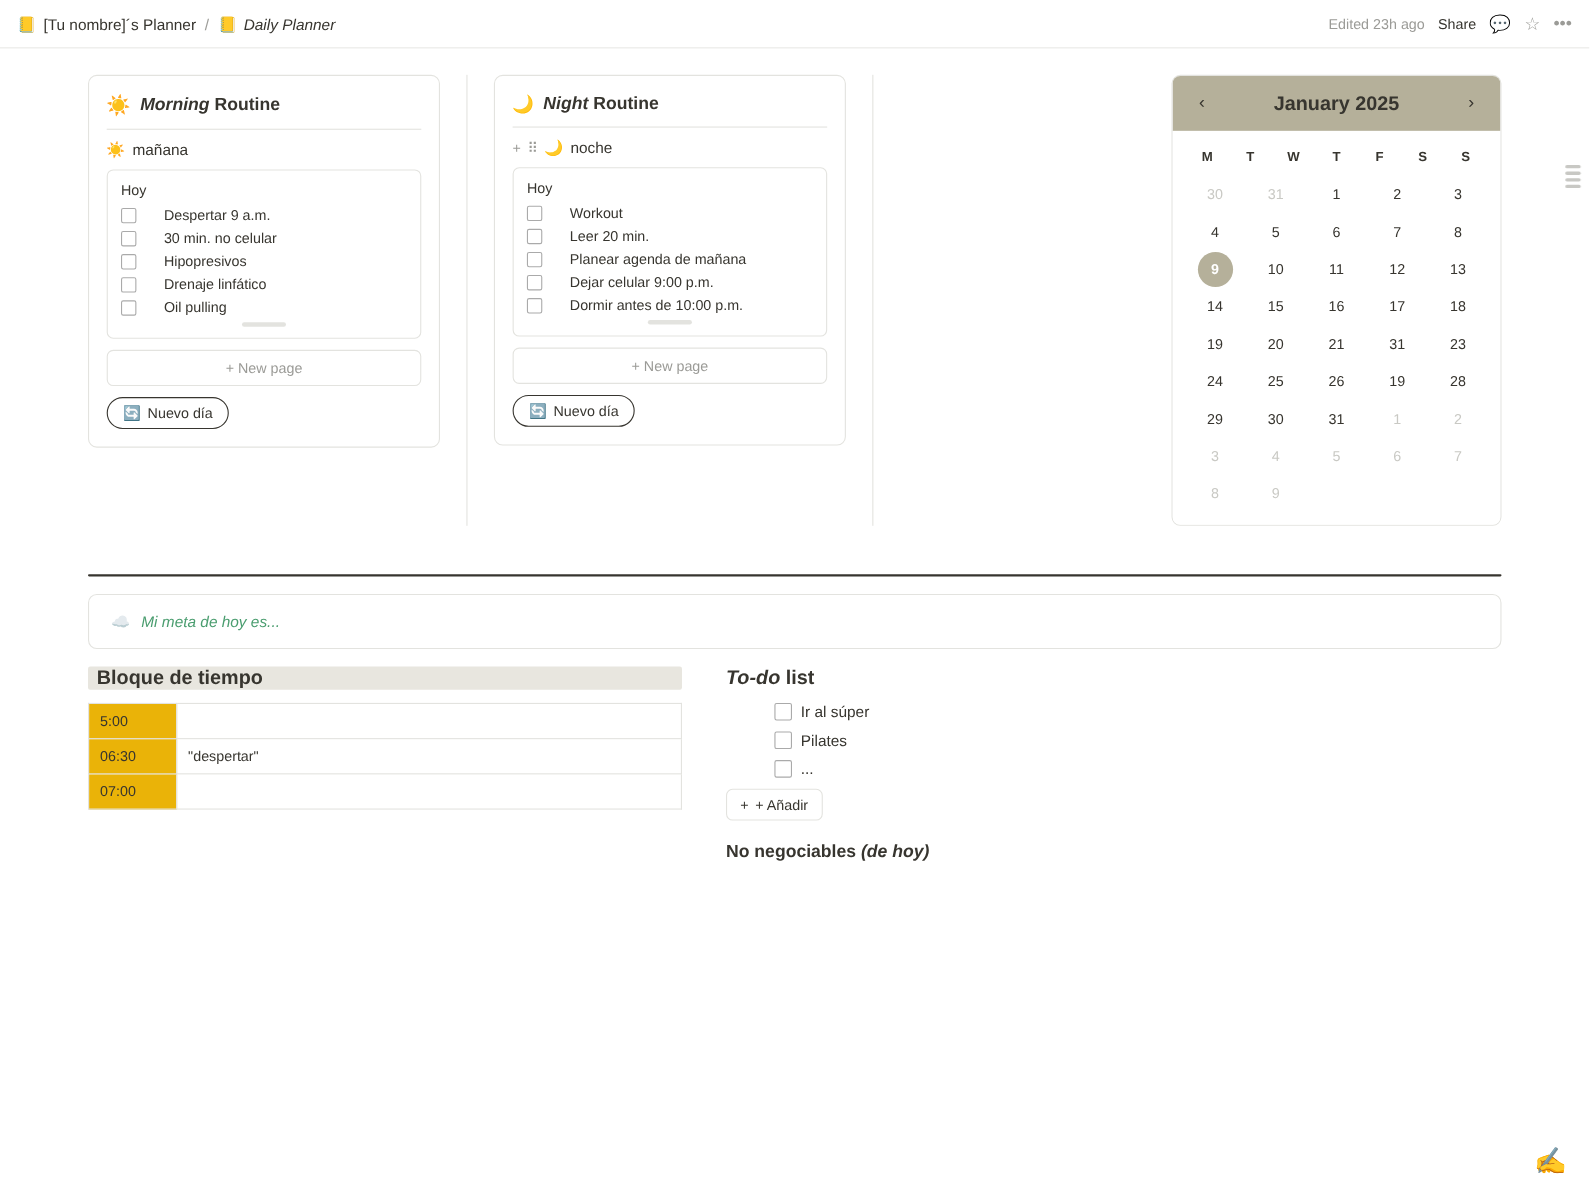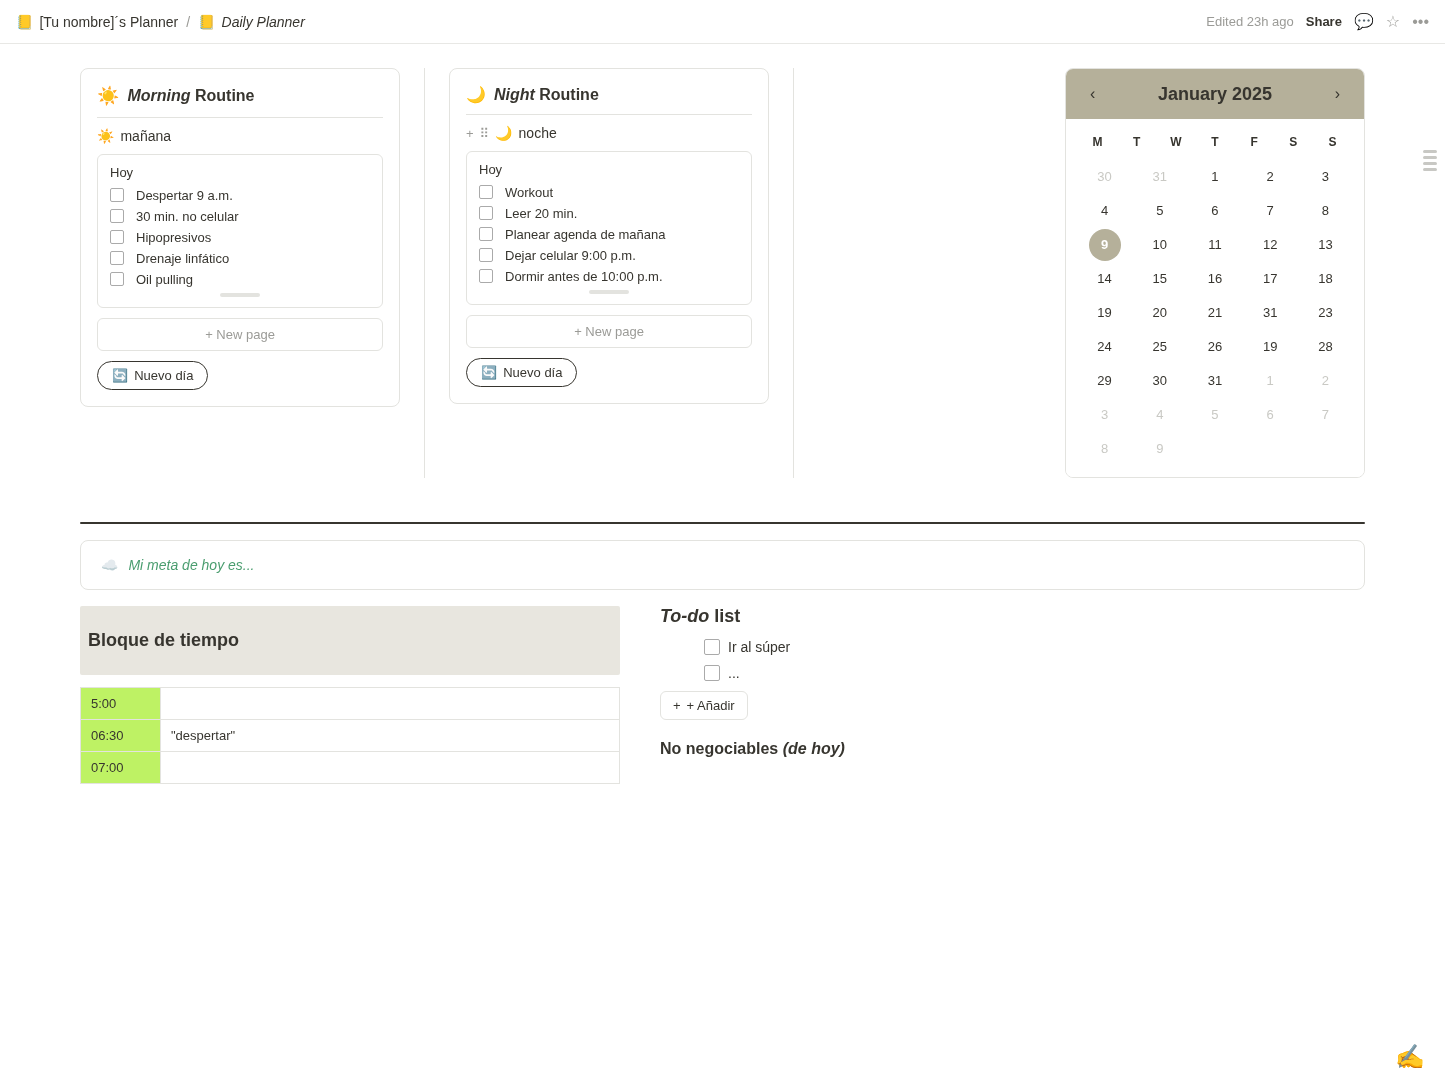--- a/index.html
+++ b/index.html
@@ -37,21 +37,21 @@
       gap: 12px;
       font-size: 13px;
       color: #9b9b97;
     }
     .share-btn {
       background: none;
       border: none;
       cursor: pointer;
       font-size: 13px;
       color: #37352f;
-      font-weight: 700;
+      font-weight: 400;
     }
     .header-icon {
       cursor: pointer;
       color: #9b9b97;
       font-size: 16px;
     }
 
     
     .main-content {
       display: flex;
@@ -122,21 +122,22 @@
 
     .today-label {
       font-size: 13px;
       font-weight: 500;
       margin-bottom: 8px;
       color: #37352f;
     }
 
     .checklist-item {
       display: flex;
-      gap: 12px;
+      align-items: center;
+      gap: 25px;
       margin-bottom: 6px;
       font-size: 13px;
     }
 
     .checklist-item input[type=checkbox] {
       width: 14px;
       height: 14px;
       border: 1px solid #aaa;
       border-radius: 2px;
       appearance: none;
@@ -320,39 +321,39 @@
 
     
     .time-block-section {
       flex: 0 0 540px;
     }
     .section-title {
       font-size: 18px;
       font-weight: 700;
       color: #37352f;
       margin-bottom: 12px;
-      padding: 24px 0;
+      padding: 0 0;
       background: #e8e6df;
       padding-left: 8px;
       border-radius: 2px;
     }
 
     .time-table {
       width: 100%;
       border-collapse: collapse;
     }
     .time-table td {
       border: 1px solid #e3e3df;
       padding: 8px 10px;
       font-size: 13px;
     }
     .time-table .time-cell {
       width: 80px;
       color: #37352f;
-      background: #bef264;
+      background: #eab308;
     }
     .time-table .event-cell {
       color: #37352f;
     }
 
     
     .todo-section {
       flex: 1;
       margin-left: 40px;
     }
@@ -645,20 +646,24 @@
   <div class="todo-section">
     <div class="todo-title">
       <em>To-do</em><span> list</span>
     </div>
     <div class="todo-item">
       <input type="checkbox" style="">
       <span>Ir al súper</span>
     </div>
     <div class="todo-item">
       <input type="checkbox" style="">
+      <span>Pilates</span>
+    </div>
+    <div class="todo-item">
+      <input type="checkbox" style="">
       <span>...</span>
     </div>
     <button class="add-item-btn">
       <span>+</span>
       <span>+ Añadir</span>
     </button>
     <div class="no-neg-title">
       <span>No negociables</span>
       <em><span> (de hoy)</span></em>
     </div>

